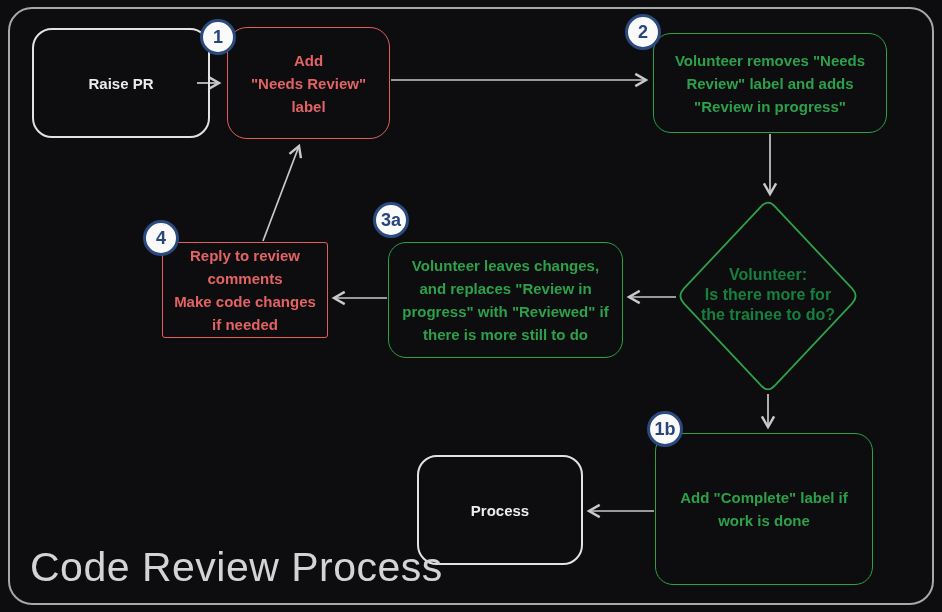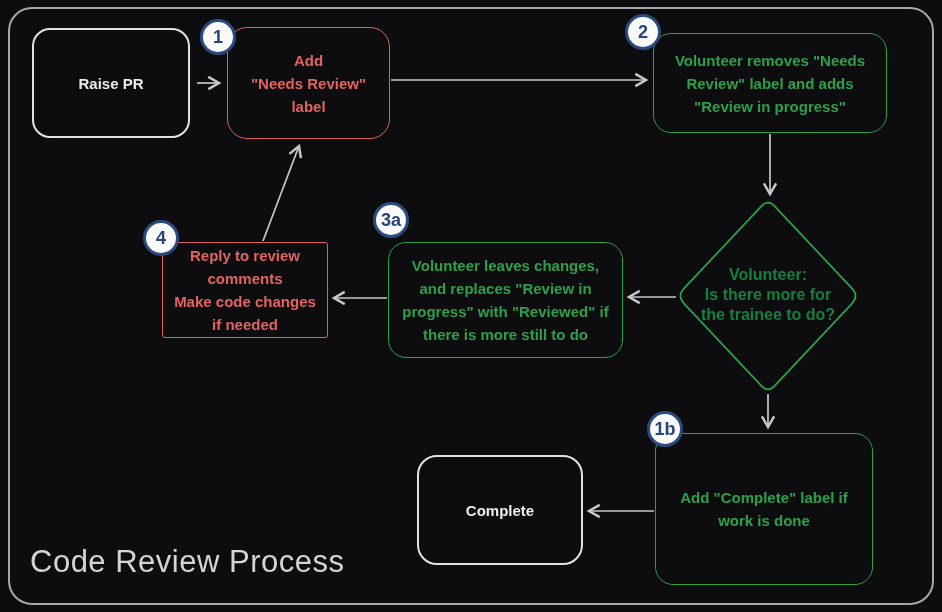--- a/index.html
+++ b/index.html
@@ -58,28 +58,28 @@
     color: #27457b;
     display: flex; align-items: center; justify-content: center;
     font-size: 18px;
     font-weight: 600;
     z-index: 3;
   }
 
   .diagram-title {
     position: absolute;
     left: 30px; top: 544px;
-    font-size: 31px;
+    font-size: 41px;
     color: #d4d4d4;
     letter-spacing: 0.5px;
     font-weight: 500;
   }
 
   
-  #node-raise-pr { left: 32px;  top: 28px;  width: 158px; height: 110px; border-radius: 18px; }
+  #node-raise-pr { left: 32px;  top: 28px;  width: 178px; height: 110px; }
   #node-step1    { left: 227px; top: 27px;  width: 163px; height: 112px; }
   #node-step2    { left: 653px; top: 33px;  width: 234px; height: 100px; border-radius: 18px; }
   #node-step3a   { left: 388px; top: 242px; width: 235px; height: 116px; border-radius: 18px; }
   #node-step4    { left: 162px; top: 242px; width: 166px; height: 96px; border-radius: 3px; }
   #node-step3b   { left: 655px; top: 433px; width: 218px; height: 152px; border-radius: 18px; }
   #node-complete { left: 417px; top: 455px; width: 166px; height: 110px; }
   #decision-text { left: 668px; top: 265px; width: 200px; }
 
   #badge-1  { left: 200px; top: 19px; }
   #badge-2  { left: 625px; top: 14px; }
@@ -133,21 +133,21 @@
 there is more still to do</div>
 
   <div class="node red" id="node-step4">Reply to review
 comments
 Make code changes
 if needed</div>
 
   <div class="node green" id="node-step3b">Add "Complete" label if
 work is done</div>
 
-  <div class="node neutral" id="node-complete">Complete</div>
+  <div class="node neutral" id="node-complete">Process</div>
 
   <div class="badge" id="badge-1">1</div>
   <div class="badge" id="badge-2">2</div>
   <div class="badge" id="badge-3a">3a</div>
   <div class="badge" id="badge-4">4</div>
   <div class="badge" id="badge-3b">1b</div>
 
   <div class="diagram-title">Code Review Process</div>
 
 </div>

